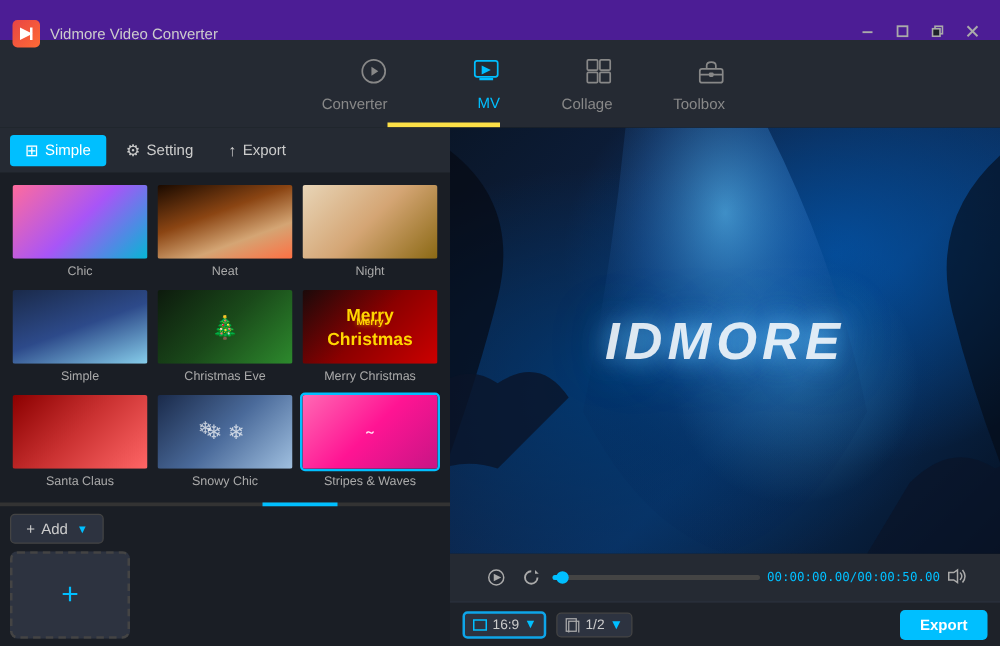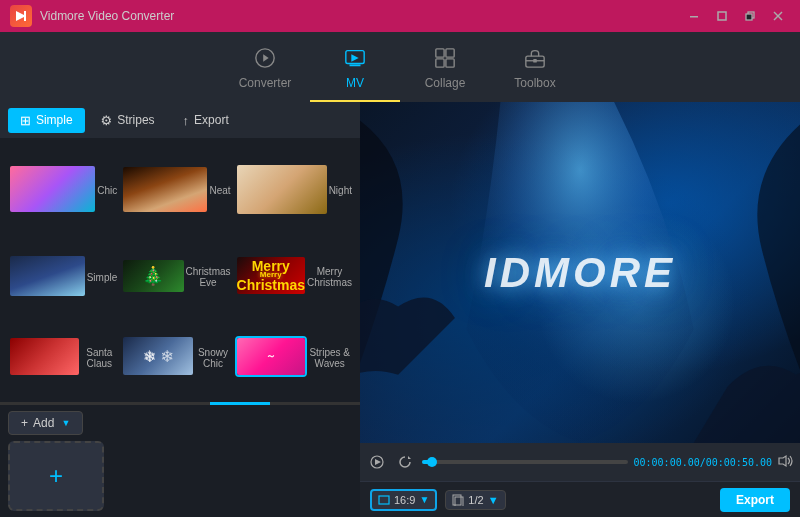--- a/index.html
+++ b/index.html
@@ -8,23 +8,23 @@
       height: 517px;
       overflow: hidden;
       font-family: 'Segoe UI', Arial, sans-serif;
       background: #1e2229;
       color: #fff;
     }
 
     
     .titlebar {
       height: 32px;
-      background: #be185d;
-      display: flex;
-      align-items: center;
+      background: #4c1d95;
+      display: flex;
+      align-items: flex-start;
       padding: 16px 10px;
       justify-content: space-between;
     }
     .titlebar-left {
       display: flex;
       align-items: center;
       gap: 8px;
     }
     .app-logo {
       width: 22px;
@@ -64,34 +64,34 @@
       background: #252a33;
       display: flex;
       align-items: flex-end;
       justify-content: center;
       gap: 0;
       padding-bottom: 0;
     }
     .nav-item {
       display: flex;
       flex-direction: column;
-      align-items: center;
+      align-items: flex-end;
       justify-content: center;
       width: 90px;
       height: 60px;
       cursor: pointer;
       border-bottom: 2px solid transparent;
       gap: 4px;
       color: #888;
       font-size: 12px;
       padding-bottom: 6px;
     }
     .nav-item.active {
       color: #00bfff;
-      border-bottom: 2px solid #fde047;
+      border-bottom: 4px solid #fde047;
     }
     .nav-icon {
       font-size: 20px;
       line-height: 1;
     }
 
     
     .main {
       display: flex;
       height: calc(517px - 32px - 70px);
@@ -136,21 +136,21 @@
     .theme-grid {
       display: grid;
       grid-template-columns: repeat(3, 1fr);
       gap: 4px;
       padding: 8px;
       overflow-y: auto;
       flex: 1;
     }
     .theme-item {
       display: flex;
-      flex-direction: row;
+      flex-direction: column;
       align-items: center;
       cursor: pointer;
     }
     .theme-thumb {
       width: 100%;
       aspect-ratio: 16/9;
       border-radius: 4px;
       overflow: hidden;
       position: relative;
       border: 2px solid transparent;
@@ -299,21 +299,21 @@
       background: radial-gradient(circle, rgba(100,200,255,0.3) 0%, transparent 70%);
       border-radius: 50%;
     }
 
     
     .video-controls {
       height: 38px;
       background: #252a33;
       display: flex;
       align-items: center;
-      padding: 0 6px;
+      padding: 0 26px;
       gap: 6px;
     }
     .ctrl-btn {
       width: 22px;
       height: 22px;
       display: flex;
       align-items: center;
       justify-content: center;
       cursor: pointer;
       color: #aaa;
@@ -499,21 +499,21 @@
 
   <div class="left-panel">
 
     <div class="panel-tabs">
       <div class="panel-tab active">
         <span class="panel-tab-icon">⊞</span>
         <span>Simple</span>
       </div>
       <div class="panel-tab">
         <span class="panel-tab-icon">⚙</span>
-        <span>Stripes</span>
+        <span>Setting</span>
       </div>
       <div class="panel-tab">
         <span class="panel-tab-icon">↑</span>
         <span>Export</span>
       </div>
     </div>
 
     <div class="theme-grid">
 
       <div class="theme-item">

